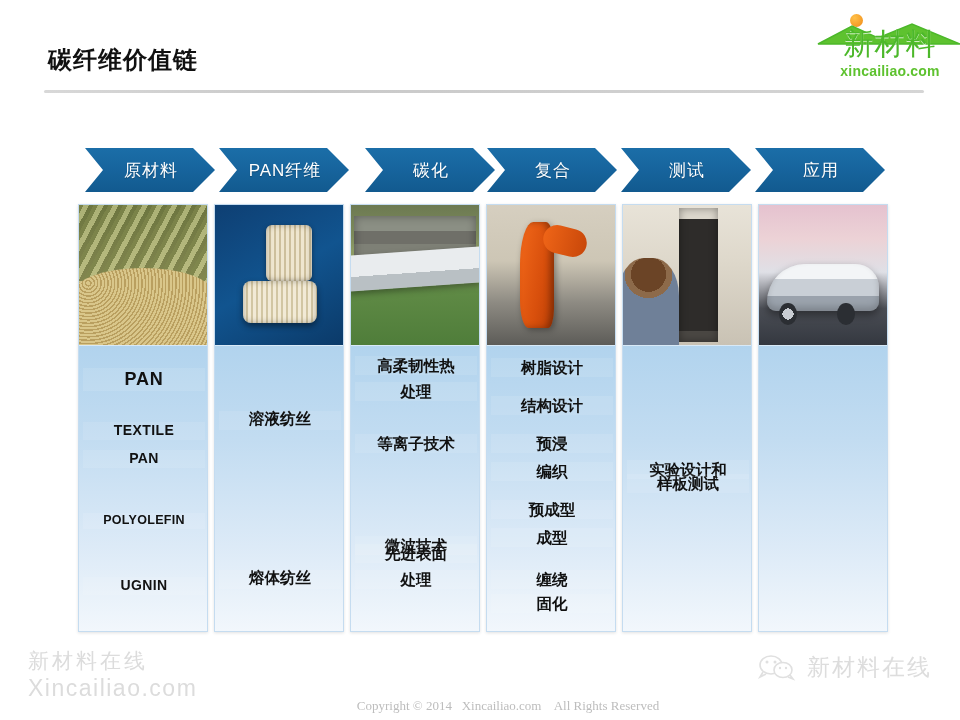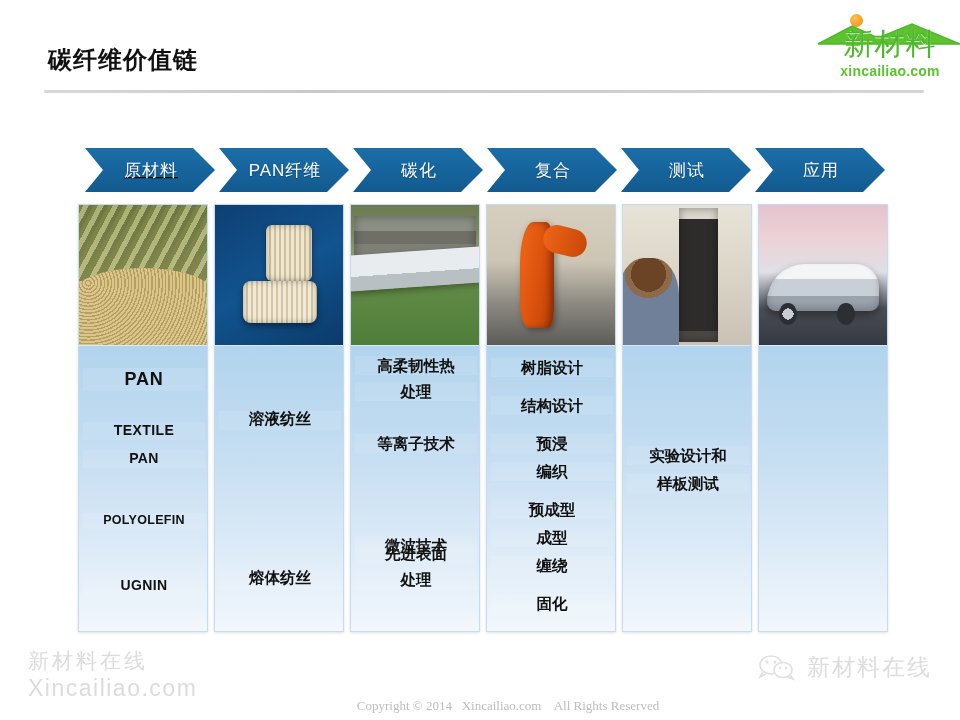--- a/index.html
+++ b/index.html
@@ -290,21 +290,21 @@
     <svg id="logo-roof" viewBox="0 0 146 22">
       <path d="M2 21 L36 3 L62 15 L96 1 L144 21 Z" fill="#5ec22f"></path>
       <path d="M2 21 L36 3 L62 15 L96 1 L144 21 Z" fill="none" stroke="#4cb82a" stroke-width="1.5"></path>
     </svg>
     <div id="logo-cn">新材料</div>
     <div id="logo-domain">xincailiao.com</div>
   </div>
 </div>
 
 <div id="flow-root">
-    <div class="arrow" style="left: 85px; width: 130px; text-decoration: underline;">
+    <div class="arrow" style="left: 85px; width: 130px;">
       <span class="arrow-label">原材料</span>
     </div>
     <div class="col" style="left: 78px;">
       <div class="col-photo">
         <div class="ph ph-grain"></div>
       </div>
       <div class="col-items">
         <div class="item en big" style="top: 22px;">PAN</div>
         <div class="item en" style="top: 76px;">TEXTILE</div>
         <div class="item en" style="top: 104px;">PAN</div>
@@ -317,21 +317,21 @@
     </div>
     <div class="col" style="left: 214px; font-family: Liberation Mono, monospace;">
       <div class="col-photo">
         <div class="ph ph-spool"></div>
       </div>
       <div class="col-items">
         <div class="item cn" style="top: 65px;">溶液纺丝</div>
         <div class="item cn" style="top: 224px;">熔体纺丝</div>
       </div>
     </div>
-    <div class="arrow" style="left: 353px; width: 130px;">
+    <div class="arrow" style="left: 365px; width: 130px;">
       <span class="arrow-label">碳化</span>
     </div>
     <div class="col" style="left: 350px;">
       <div class="col-photo">
         <div class="ph ph-factory"></div>
       </div>
       <div class="col-items">
         <div class="item cn" style="top: 10px;">高柔韧性热</div>
         <div class="item cn" style="top: 36px;">处理</div>
         <div class="item cn" style="top: 88px;">等离子技术</div>
@@ -347,33 +347,33 @@
       <div class="col-photo">
         <div class="ph ph-robot"></div>
       </div>
       <div class="col-items">
         <div class="item cn" style="top: 12px;">树脂设计</div>
         <div class="item cn" style="top: 50px;">结构设计</div>
         <div class="item cn" style="top: 88px;">预浸</div>
         <div class="item cn" style="top: 116px;">编织</div>
         <div class="item cn" style="top: 154px;">预成型</div>
         <div class="item cn" style="top: 182px;">成型</div>
-        <div class="item cn" style="top: 210px;">缠绕</div>
+        <div class="item cn" style="top: 224px;">缠绕</div>
         <div class="item cn" style="top: 248px;">固化</div>
       </div>
     </div>
     <div class="arrow" style="left: 621px; width: 130px;">
       <span class="arrow-label">测试</span>
     </div>
     <div class="col" style="left: 622px;">
       <div class="col-photo">
         <div class="ph ph-test"></div>
       </div>
       <div class="col-items">
-        <div class="item cn" style="top: 100px; text-align: center;">实验设计和</div>
+        <div class="item cn" style="top: 114px; text-align: center;">实验设计和</div>
         <div class="item cn" style="top: 128px;">样板测试</div>
       </div>
     </div>
     <div class="arrow" style="left: 755px; width: 130px;">
       <span class="arrow-label">应用</span>
     </div>
     <div class="col" style="left: 758px;">
       <div class="col-photo">
         <div class="ph ph-car"></div>
       </div>

